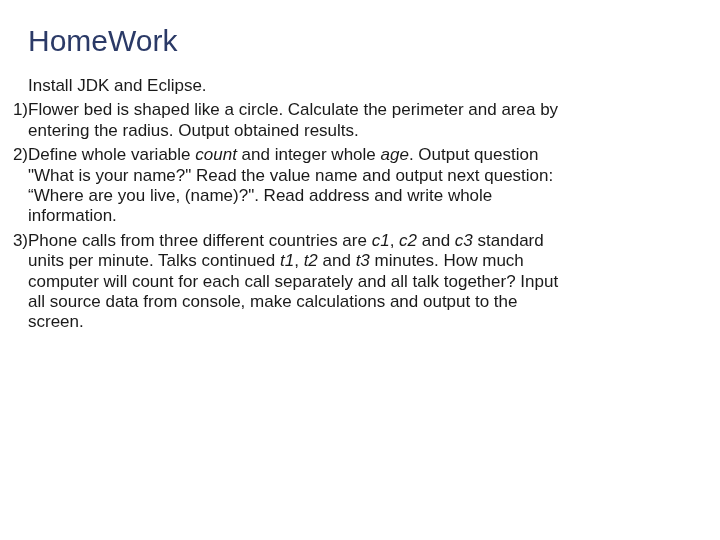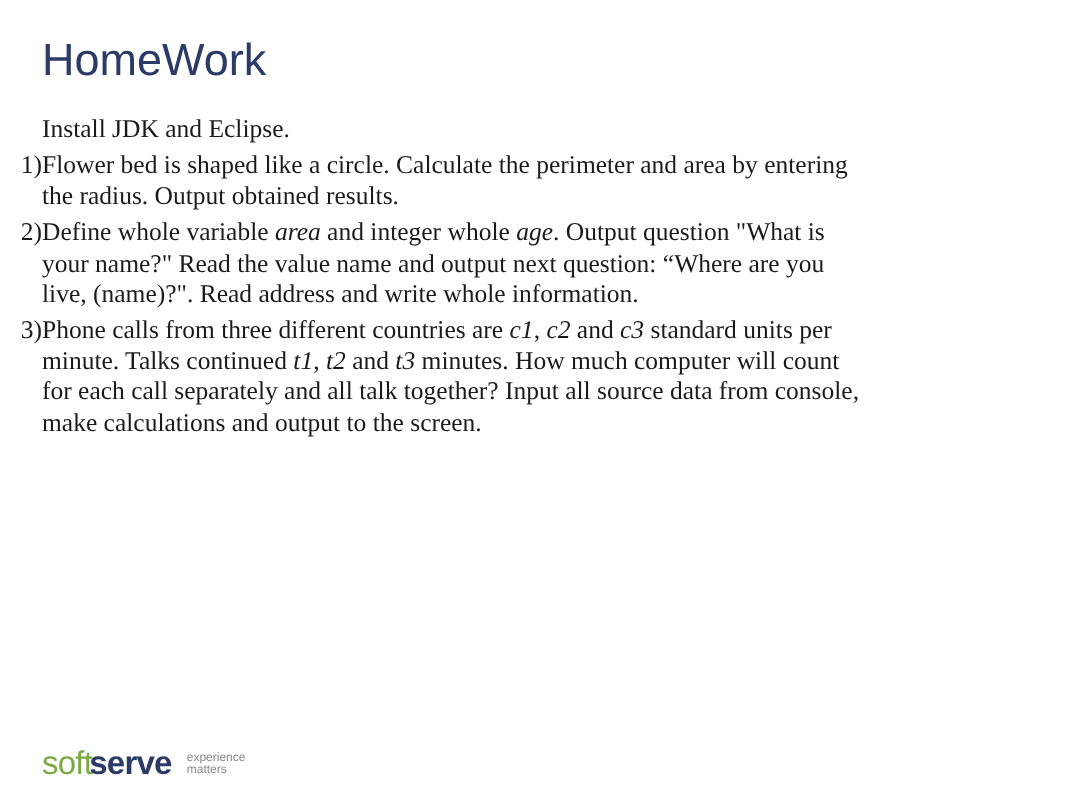--- a/index.html
+++ b/index.html
@@ -21,21 +21,20 @@
   }
   .title {
     font-size: 30px;
     color: #2b3a67;
     margin: 0 0 18px 0;
     font-weight: 400;
   }
   .body-text {
     font-size: 17px;
     line-height: 1.2;
-    font-family: Liberation Serif, serif;
   }
   .plain {
     margin: 4px 0 4px 0;
   }
   .numlist {
     margin: 4px 0 0 0;
     padding-left: 0;
   }
   .numitem {
     display: flex;
@@ -96,34 +95,25 @@
 
     <div class="numlist">
 
       <div class="numitem">
         <div class="num">1)</div>
         <div class="content">Flower bed is shaped like a circle. Calculate the perimeter and area by entering the radius. Output obtained results.</div>
       </div>
 
       <div class="numitem">
         <div class="num">2)</div>
-        <div class="content" id="task1"><span>Define whole variable </span><span class="italic">area</span><span> and integer whole </span><span class="italic">age</span><span>. Output question "What is your name?" Read the value name and output next question: “Where are you live, (name)?". Read address and write whole information.</span></div>
+        <div class="content" id="task1"><span>Define whole variable </span><span class="italic">count</span><span> and integer whole </span><span class="italic">age</span><span>. Output question "What is your name?" Read the value name and output next question: “Where are you live, (name)?". Read address and write whole information.</span></div>
       </div>
 
       <div class="numitem">
         <div class="num">3)</div>
         <div class="content" id="task2"><span>Phone calls from three different countries are </span><span class="italic">c1</span><span>, </span><span class="italic">c2</span><span> and </span><span class="italic">c3</span><span> standard units per minute. Talks continued </span><span class="italic">t1</span><span>, </span><span class="italic">t2</span><span> and </span><span class="italic">t3</span><span> minutes. How much computer will count for each call separately and all talk together? Input all source data from console, make calculations and output to the screen.</span></div>
       </div>
 
     </div>
   </div>
 
-  <div class="footer">
-    <span>
-      <span class="logo-soft">soft</span><span class="logo-serve">serve</span>
-    </span>
-    <span class="logo-tag">
-      <span>experience</span>
-      <span>matters</span>
-    </span>
-  </div>
 
 </div>
 
 </body></html>

